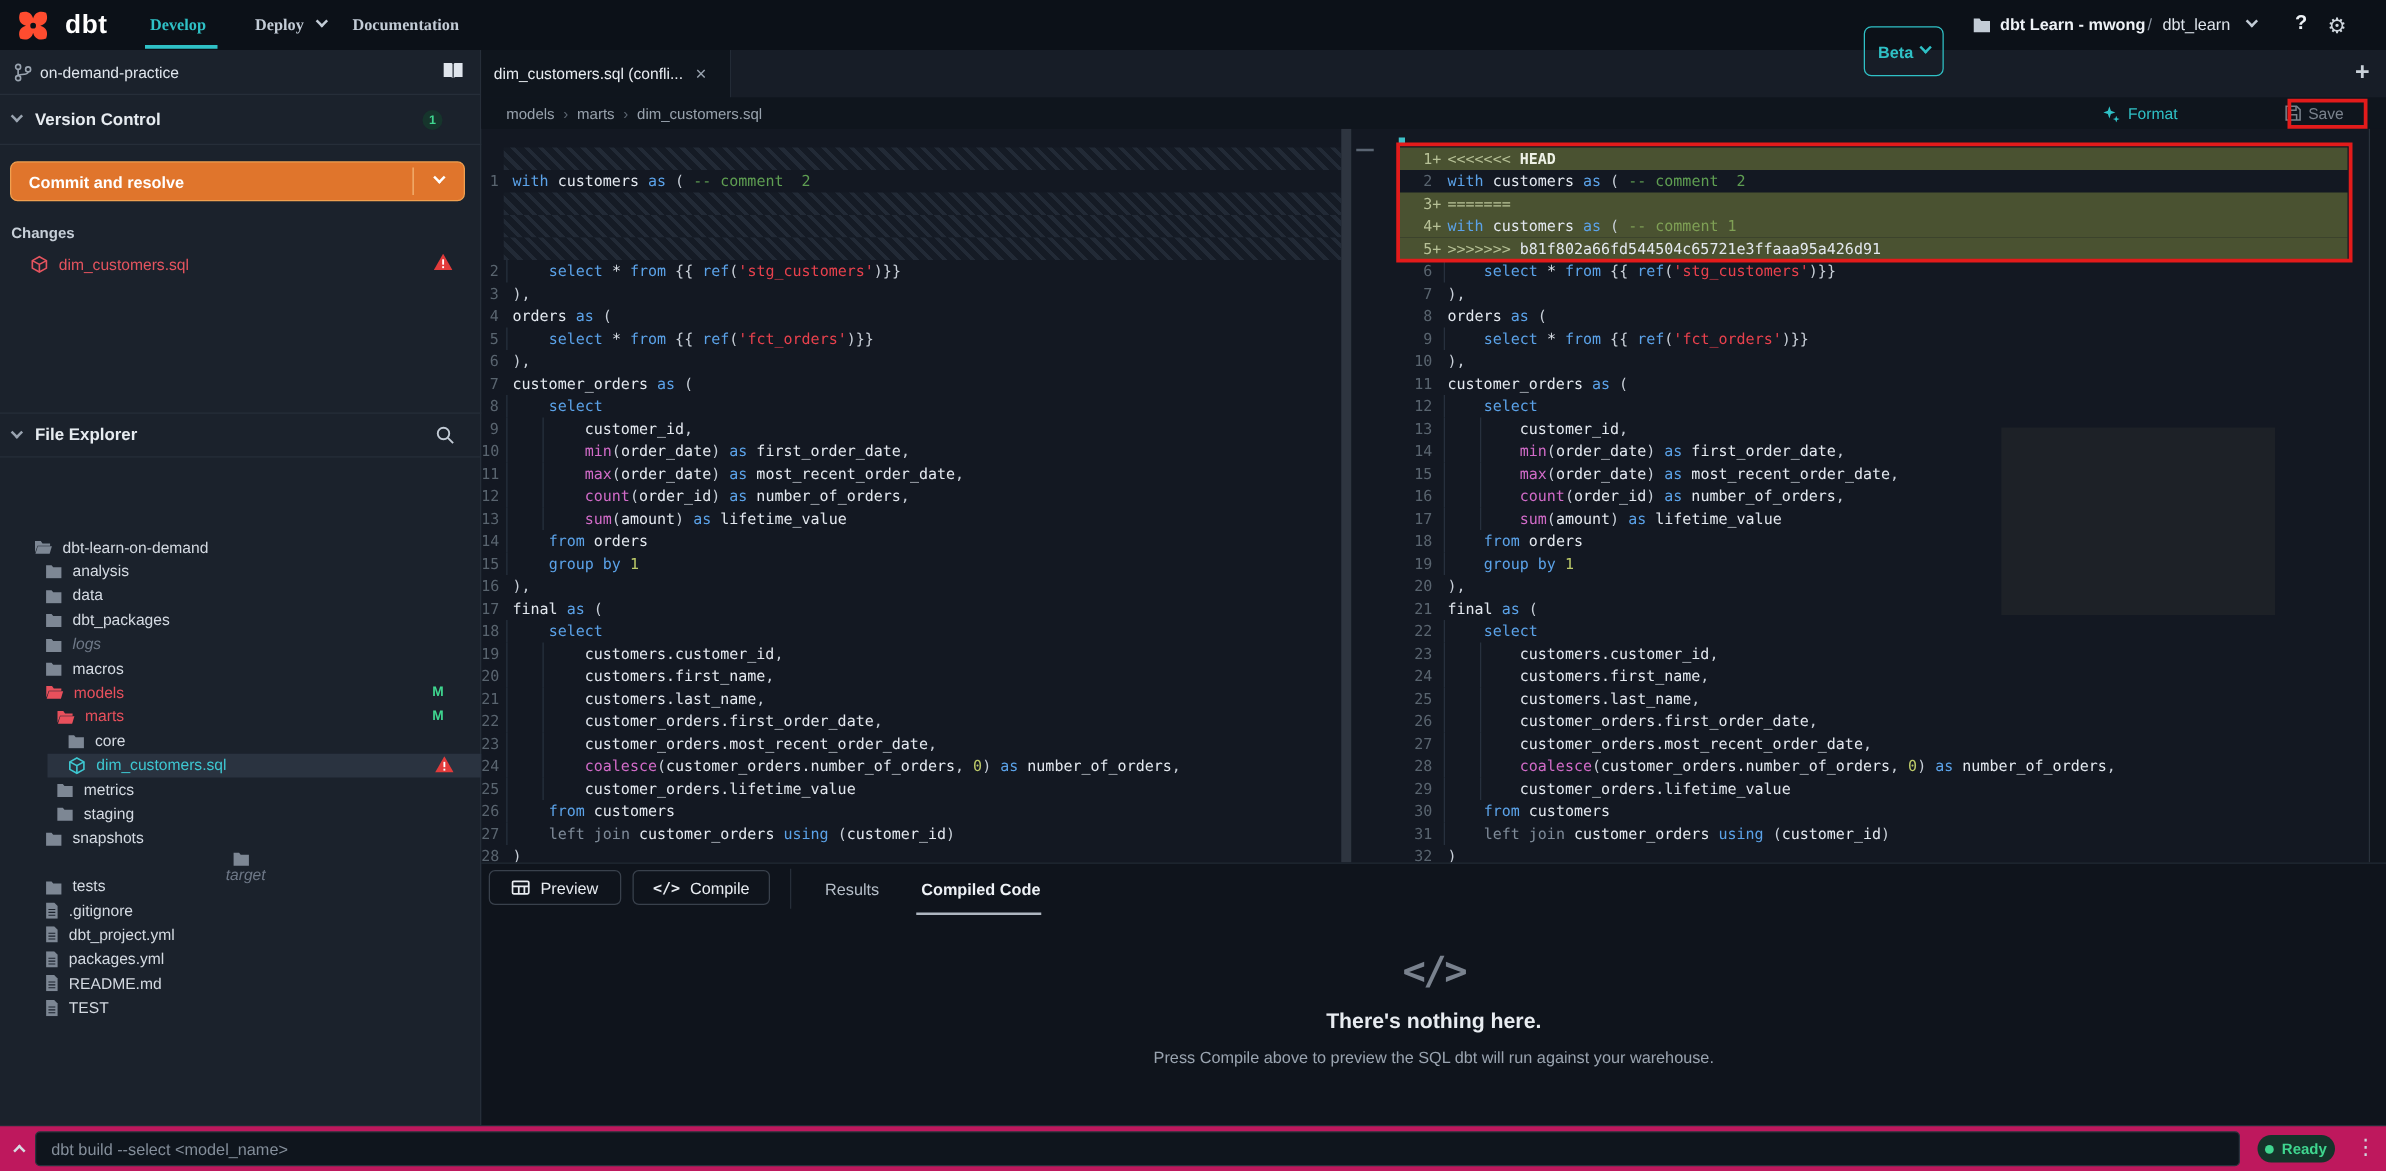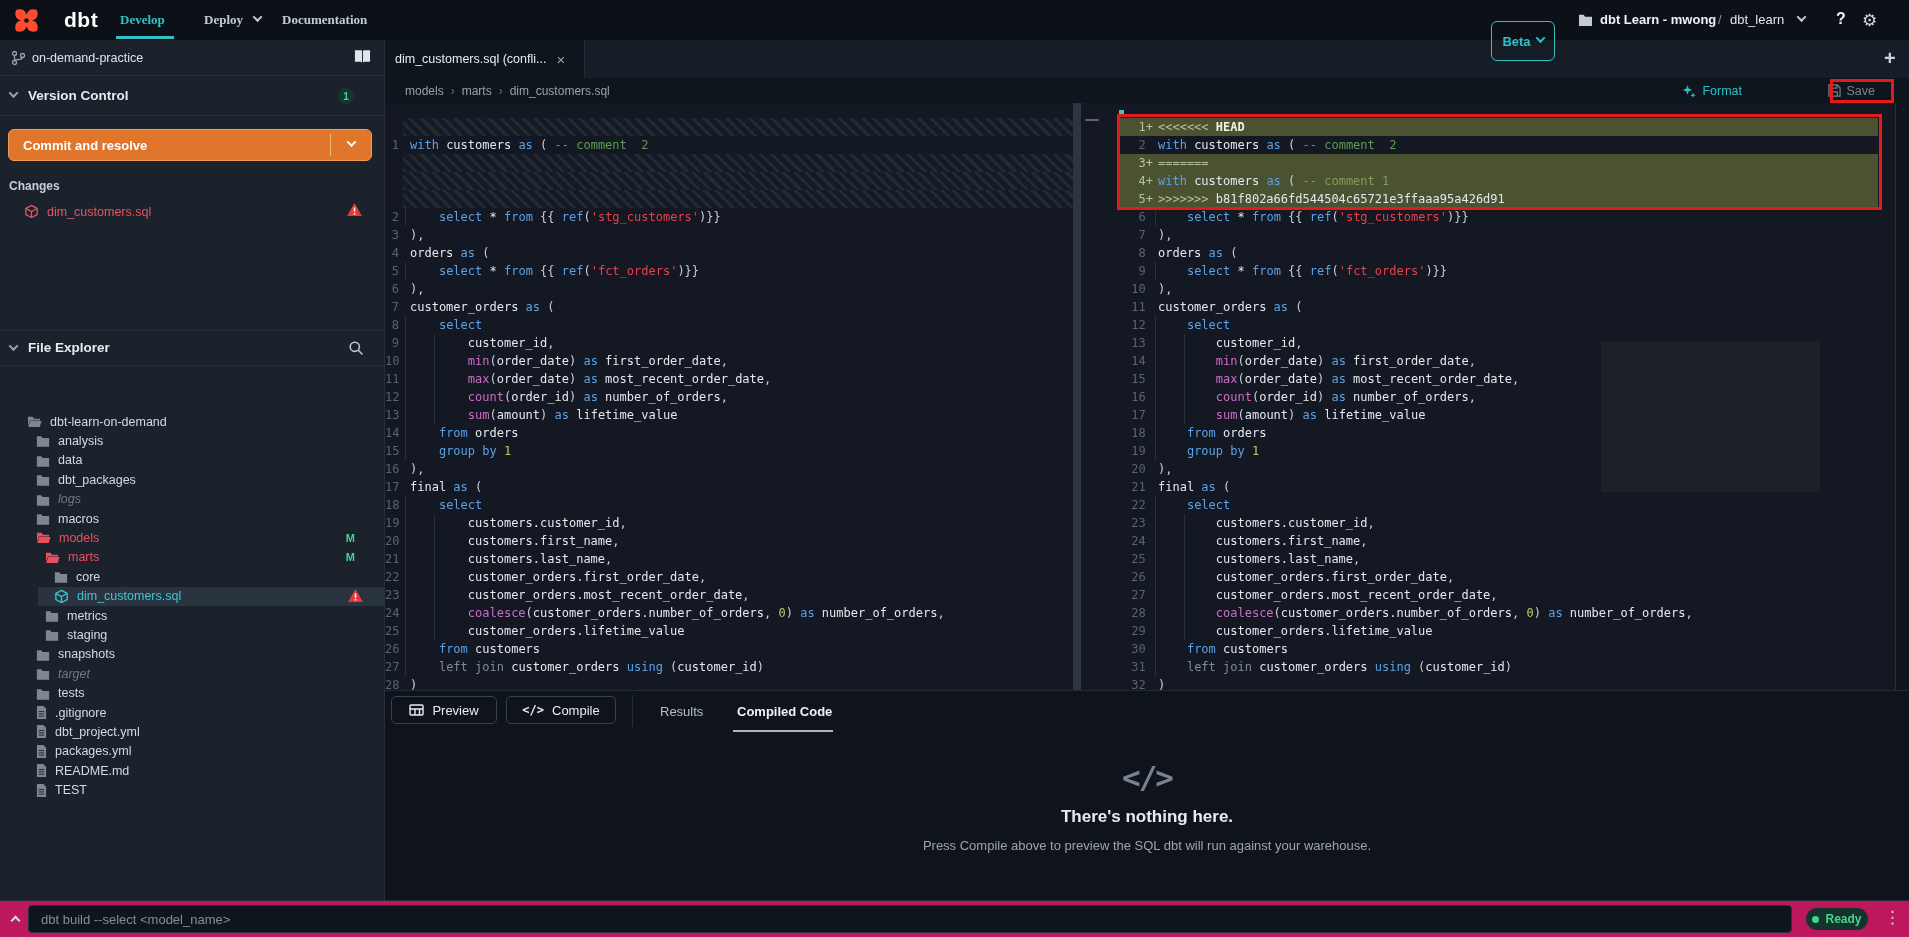--- a/index.html
+++ b/index.html
@@ -31,21 +31,21 @@
   .badge-circle { width:16px; height:16px; border-radius:50%; background:#16352c; color:#3fd68f; font-size:10px; font-weight:bold;
                   display:flex; align-items:center; justify-content:center; }
   .commit-btn { background:#e0752c; border:1px solid #f0a050; border-radius:6px; display:flex; align-items:center; cursor:pointer; }
   .commit-label { flex:1; padding-left:14px; font-size:13px; font-weight:bold; color:#fff; }
   .commit-split { width:1px; align-self:stretch; background:#f3b878; margin:4px 0; }
   .commit-caret { width:40px; display:flex; align-items:center; justify-content:center; color:#fff; }
   .changes-label { font-size:12px; font-weight:bold; color:#c7cfd8; }
   .change-row { display:flex; align-items:center; gap:8px; }
   .change-name { font-size:12.5px; color:#e5545f; }
 
-  .tree-row { position:absolute; left:0; width:385px; height:19px; display:flex; align-items:center; font-size:12.5px; color:#d4dae2; cursor:pointer; }
+  .tree-row { position:absolute; left:0; width:385px; height:19px; display:flex; align-items:center; font-size:12.5px; color:#d4dae2; cursor:pointer;margin-top:16px; }
   .tree-row .lbl { margin-left:8px; }
   .tree-row.dim .lbl { color:#6e7887; font-style:italic; }
   .tree-row.red { color:#e8505c; } .tree-row.red .lbl{ color:#e8505c; }
   .tree-row.sel::before { content:""; position:absolute; left:38px; right:0; top:0; bottom:0; background:#2a3340; }
   .tree-row.sel .lbl { color:#3ec7d1; }
   .tree-row > * { position:relative; }
   .m-badge { position:absolute; right:30px; color:#3fd68f; font-size:11px; font-weight:bold; }
   .warn-abs { position:absolute; right:22px; top:2px; }
 
   
@@ -116,21 +116,21 @@
 
 <div class="app">
 
   <div class="abs topnav">
     <span class="abs" style="left:13px;top:7px;">
       <svg width="27" height="27" viewBox="0 0 26 26">
         <path fill="#ff4c2f" d="M3,3 C8,1 12,3 13,7.5 C14,3 18,1 23,3 C25,8 23,12 18.5,13 C23,14 25,18 23,23 C18,25 14,23 13,18.5 C12,23 8,25 3,23 C1,18 3,14 7.5,13 C3,12 1,8 3,3 Z"></path>
         <circle fill="#0c1118" cx="13" cy="13" r="2.2"></circle>
       </svg>
     </span>
-    <span class="abs brand-text" style="left:64px;top:8px;">dbt</span>
+    <span class="abs brand-text" style="left:52px;top:8px;">dbt</span>
     <span class="abs nav-item active" style="left:120px;top:12px;">Develop</span>
     <div class="abs nav-underline" style="left:116px;top:36px;width:58px;"></div>
     <span class="abs nav-item" style="left:204px;top:12px;">Deploy</span>
     <span class="abs chev" style="left:254px;top:15px;color:#c3ccd6;"></span>
     <span class="abs nav-item" style="left:282px;top:12px;">Documentation</span>
 
     <div class="abs beta-pill" style="left:1491px;top:21px;width:64px;height:40px;">
       <span>Beta</span>
       <span class="chev" style="margin-top:-3px;"></span>
     </div>
@@ -332,21 +332,21 @@
         </div>
         <div class="tree-row " style="top: 272.8px;">
           <span style="width: 36px; display: inline-block;"></span>
           <span>
             <svg width="14" height="13" viewBox="0 0 16 14">
               <path d="M1 2h5l1.5 2H15v10H1z" fill="#7d8794"></path>
             </svg>
           </span>
           <span class="lbl">snapshots</span>
         </div>
-        <div class="tree-row dim" style="top: 292.2px;">
+        <div class="tree-row dim" style="top: 292.2px; flex-direction: column;">
           <span style="width: 36px; display: inline-block;"></span>
           <span>
             <svg width="14" height="13" viewBox="0 0 16 14">
               <path d="M1 2h5l1.5 2H15v10H1z" fill="#7d8794"></path>
             </svg>
           </span>
           <span class="lbl">target</span>
         </div>
         <div class="tree-row " style="top: 311.6px;">
           <span style="width: 36px; display: inline-block;"></span>

